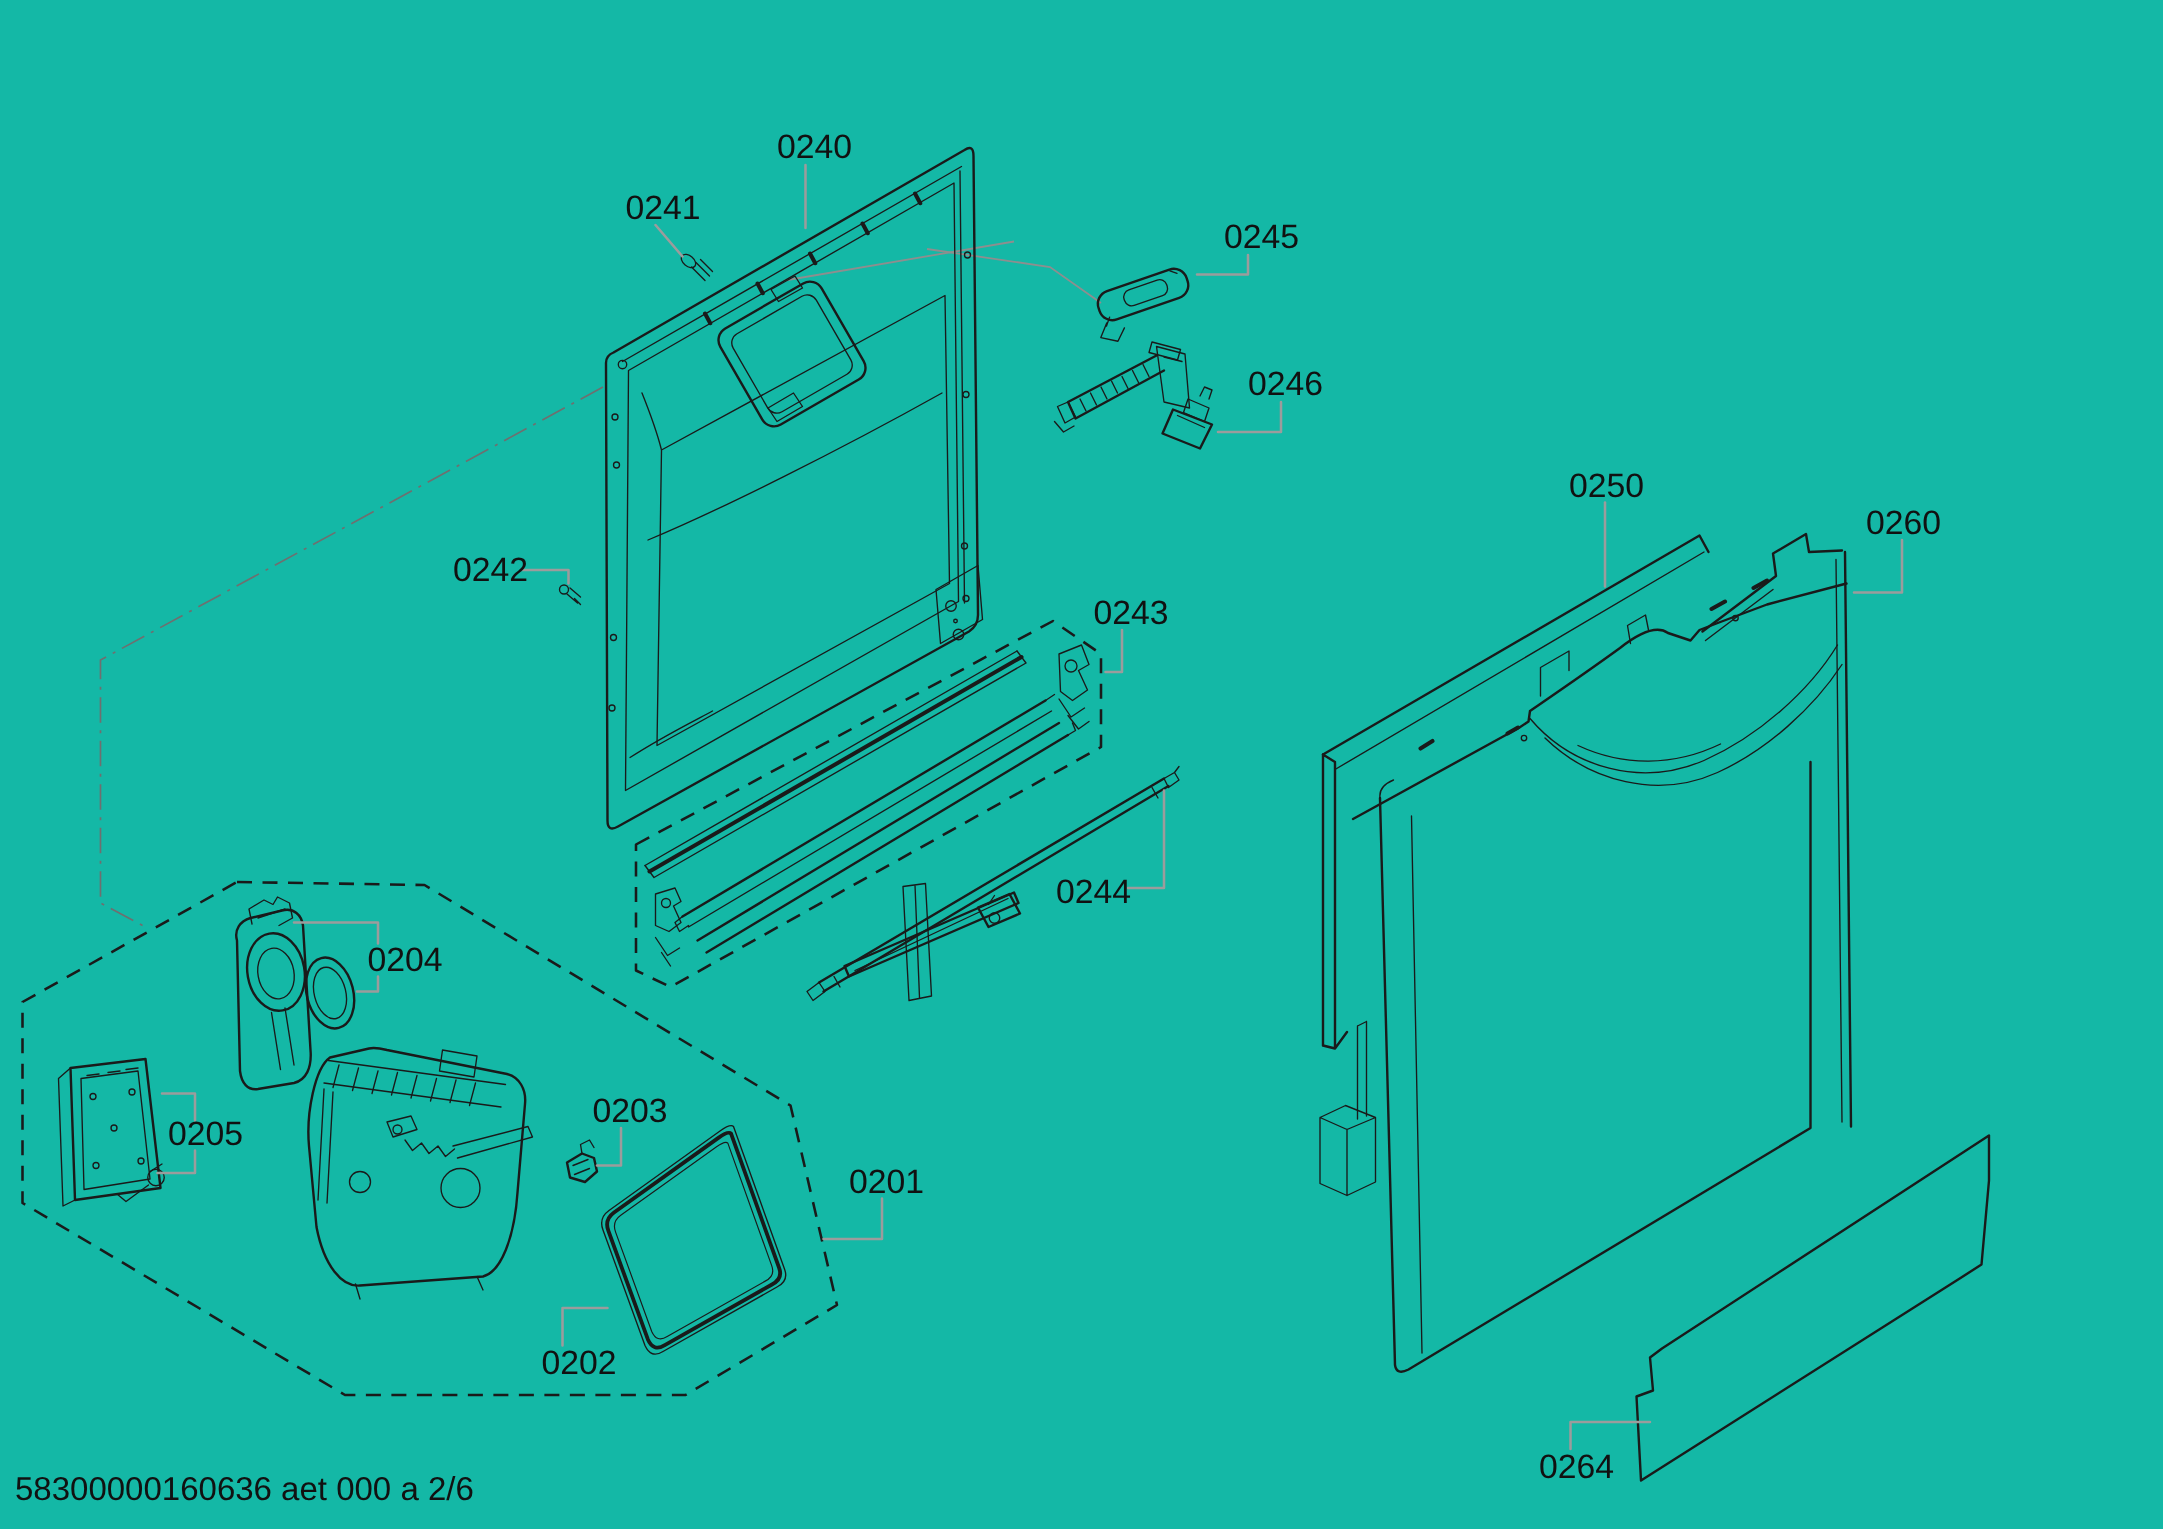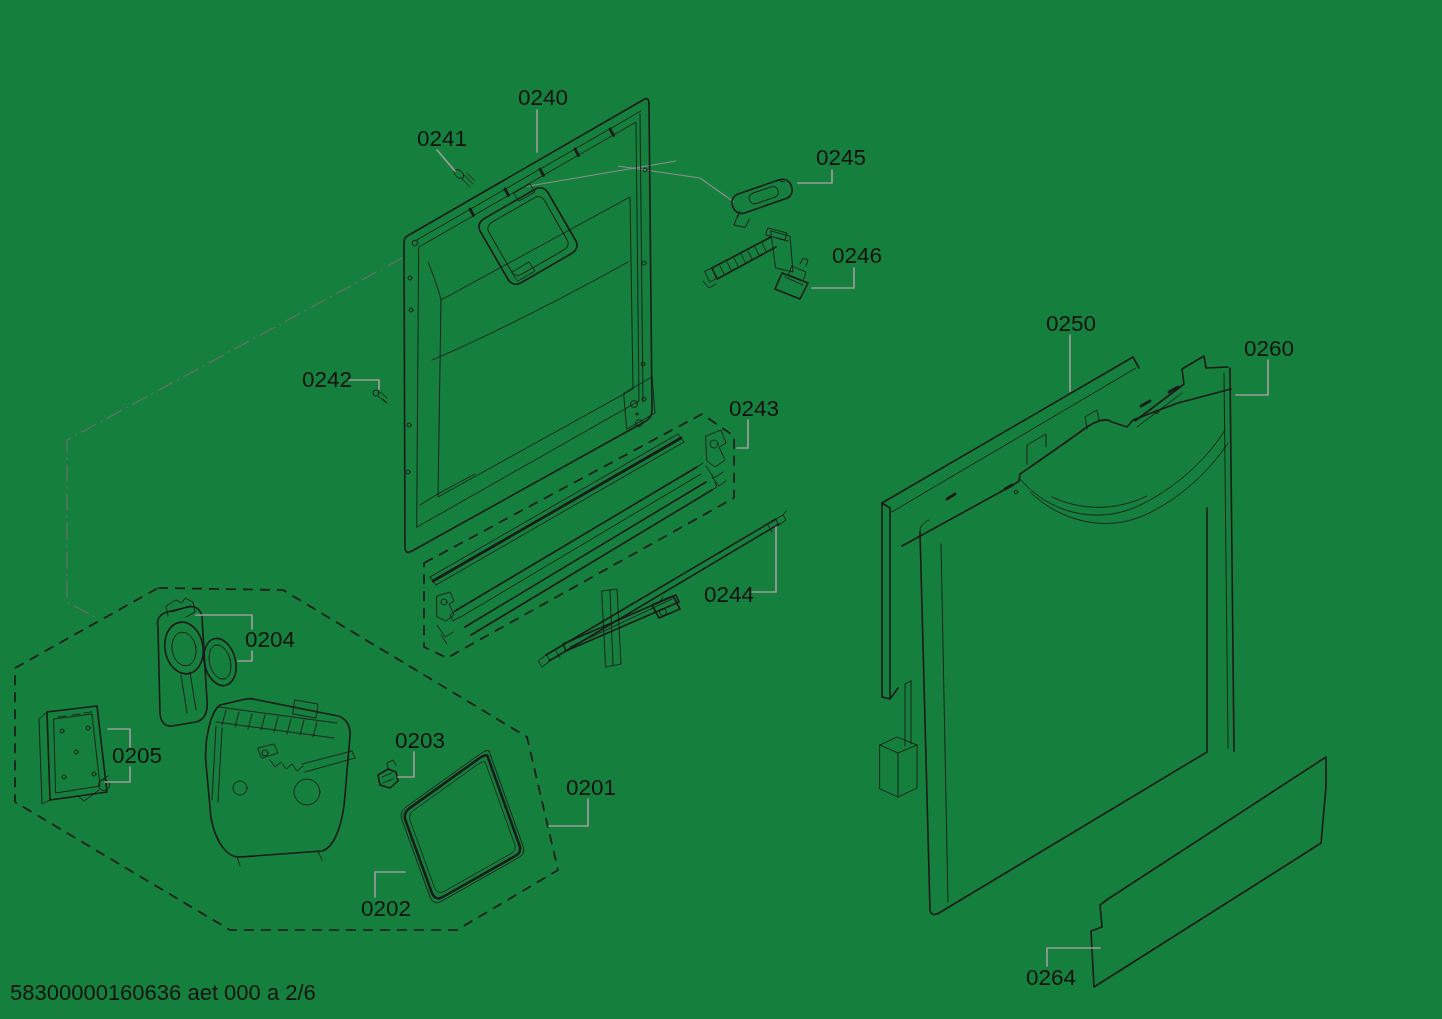--- a/index.html
+++ b/index.html
@@ -1,16 +1,16 @@
 <!DOCTYPE html>
 <html><head>
 <meta charset="utf-8">
 <style>
   html,body{margin:0;padding:0;background:#fff;}
-  #page{position:relative;width:1442px;height:1019px;background:#15803d;overflow:hidden;
+  #page{position:relative;width:1442px;height:1019px;background:#14b8a6;overflow:hidden;
         font-family:"Liberation Sans",sans-serif;}
   svg{position:absolute;left:0;top:0;}
   .ln{fill:none;stroke:#1a1a1a;stroke-width:1.6;stroke-linecap:round;stroke-linejoin:round;}
   .tn{fill:none;stroke:#1a1a1a;stroke-width:0.9;stroke-linecap:round;stroke-linejoin:round;}
   .hv{fill:none;stroke:#1a1a1a;stroke-width:2.7;stroke-linecap:round;stroke-linejoin:round;}
   .ld{fill:none;stroke:#9c9c9c;stroke-width:1.7;stroke-linecap:round;stroke-linejoin:round;}
   .dsh{fill:none;stroke:#1a1a1a;stroke-width:1.7;stroke-dasharray:10 7;stroke-linejoin:round;}
   .ddt{fill:none;stroke:#6f6f6f;stroke-width:1.1;stroke-dasharray:17 5 2 5;}
   .prj{fill:none;stroke:#8e8e8e;stroke-width:1.2;}
   .lbl{font-family:"Liberation Sans",sans-serif;font-size:22.5px;fill:#111;}

